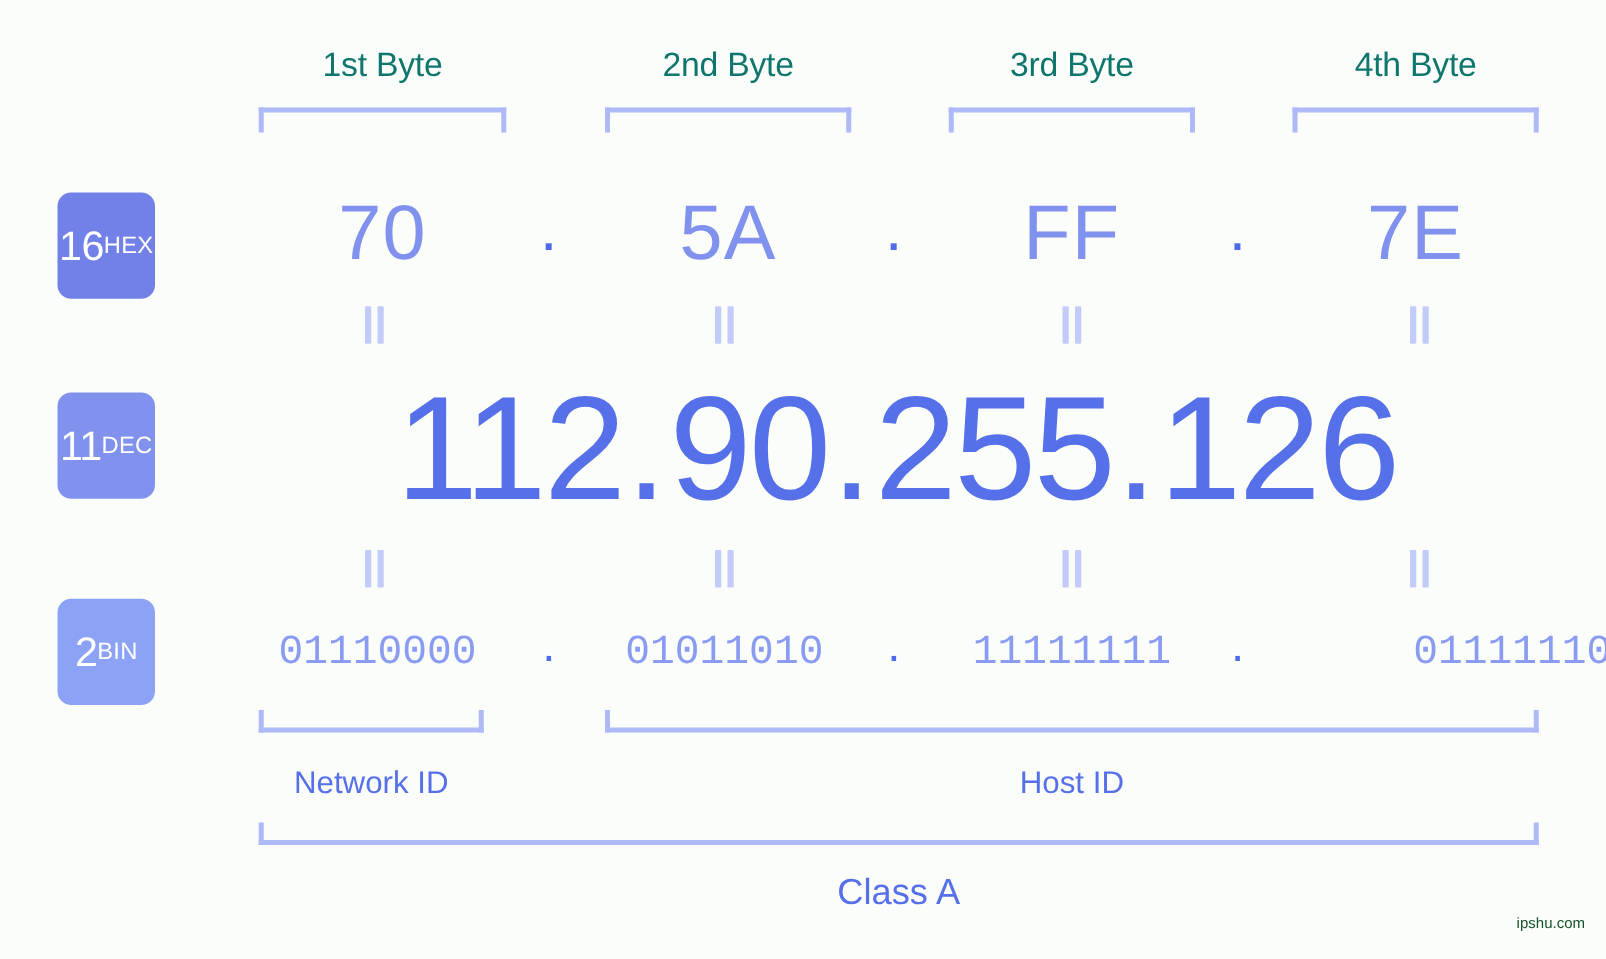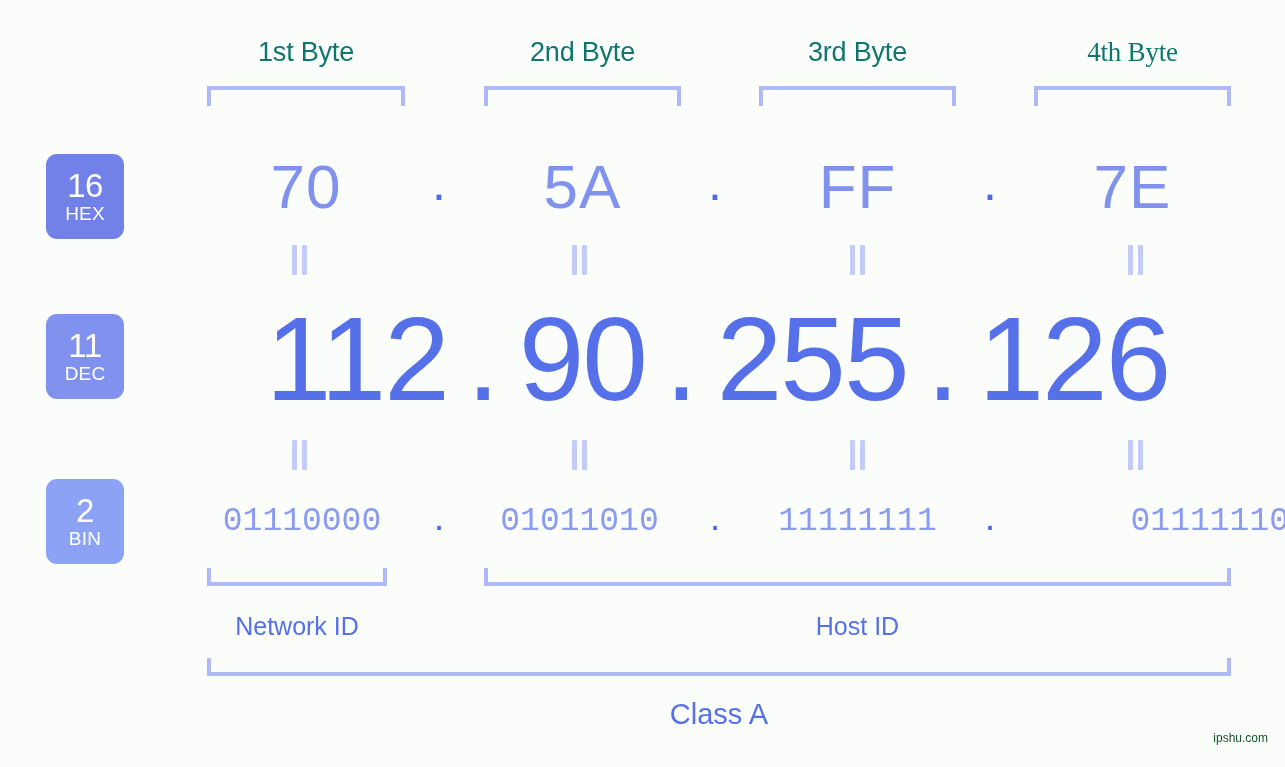--- a/index.html
+++ b/index.html
@@ -55,21 +55,21 @@
 
   
   .badge {
     position: absolute;
     left: 46px;
     width: 78px;
     border-radius: 11px;
     color: #ffffff;
     text-align: center;
     display: flex;
-    flex-direction: column;
+    flex-direction: row;
     justify-content: center;
     align-items: center;
     box-sizing: border-box;
   }
   .badge .num {
     font-size: 33px;
     line-height: 34px;
     font-weight: 400;
     letter-spacing: -0.5px;
   }
@@ -112,21 +112,20 @@
   #dec-row {
     position: absolute;
     top: 296px;
     left: 190px;
     width: 1055px;
     height: 125px;
     display: flex;
     align-items: center;
     justify-content: center;
     white-space: nowrap;
-    gap: 17px;
   }
   #dec-row .d {
     font-size: 118px;
     line-height: 118px;
     color: #5570e8;
     font-family: "Liberation Sans", sans-serif;
     letter-spacing: -2px;
   }
   #dec-row .dot {
     font-size: 118px;
@@ -213,21 +212,21 @@
   }
 </style>
 </head>
 <body>
 
 <div id="stage">
 
   <div class="byte-label" style="left:207px;width:198px;">1st Byte</div>
   <div class="byte-label" style="left:484px;width:197px;">2nd Byte</div>
   <div class="byte-label" style="left:759px;width:197px;">3rd Byte</div>
-  <div class="byte-label" style="left:1034px;width:197px;font-family:Liberation Serif, serif;">4th Byte</div>
+  <div class="byte-label" style="left:1034px;width:197px;">4th Byte</div>
 
   <div class="bracket-down" style="left:207px;top:86px;width:198px;"></div>
   <div class="bracket-down" style="left:484px;top:86px;width:197px;"></div>
   <div class="bracket-down" style="left:759px;top:86px;width:197px;"></div>
   <div class="bracket-down" style="left:1034px;top:86px;width:197px;"></div>
 
   <div class="badge" id="badge-hex">
     <div class="num">16</div>
     <div class="sys">HEX</div>
   </div>

